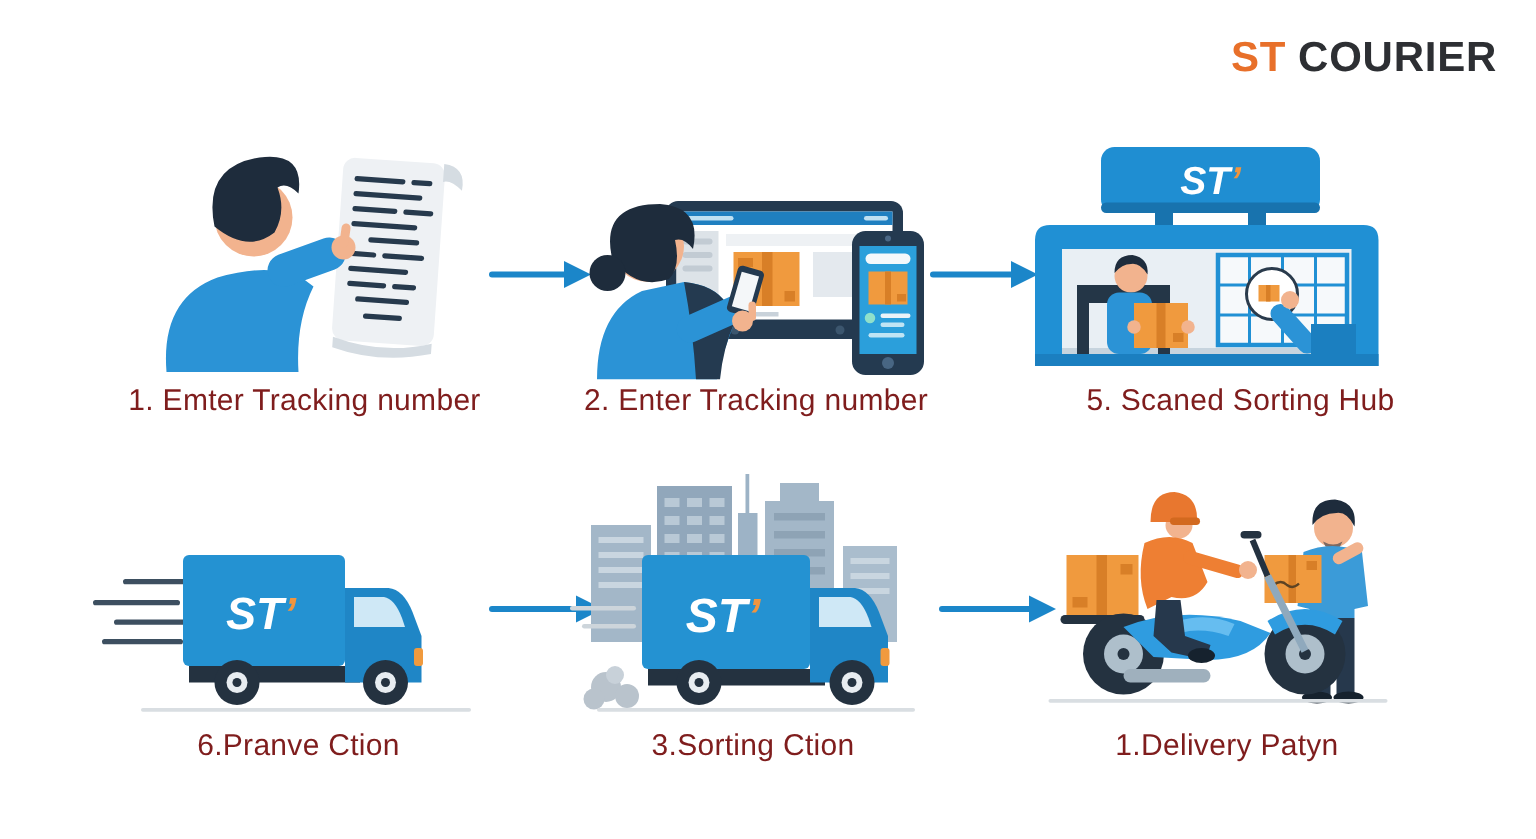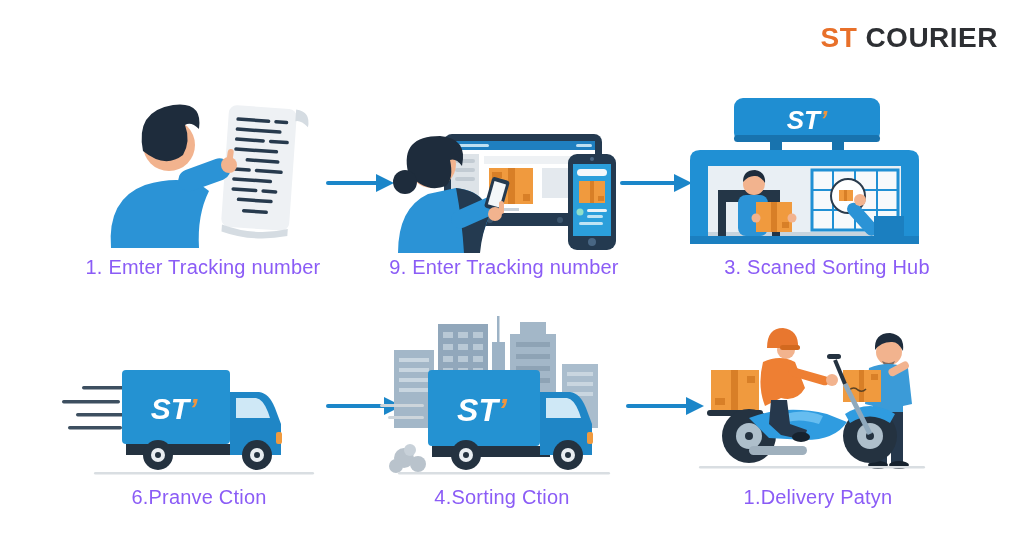--- a/index.html
+++ b/index.html
@@ -10,21 +10,21 @@
   }
   .logo {
     position:absolute; top:22px; right:26px; font-size:28px; font-weight:bold;
     letter-spacing:0.5px; white-space:nowrap;
   }
   .logo .st { color:#e8702a; }
   .logo .courier { color:#2d2f33; margin-left:8px; }
   .ill { position:absolute; }
   .caption {
     position:absolute; width:260px; text-align:center; font-size:20px;
-    color:#8b5cf6; font-weight:500; letter-spacing:0.2px; white-space:nowrap;
+    color:#7f1d1d; font-weight:500; letter-spacing:0.2px; white-space:nowrap;
   }
   .arrow { position:absolute; }
   svg text { font-family:"Liberation Sans", sans-serif; }
 </style>
 </head>
 <body>
 
 <div class="canvas">
 
   <div class="logo">
@@ -116,21 +116,21 @@
       <circle cx="13" cy="54" r="12" fill="#1e2c3c"></circle>
       <rect x="60" y="86" width="50" height="18" rx="9" transform="rotate(-24 60 95)" fill="#2b93d6"></rect>
       <g transform="rotate(16 104 66)">
         <rect x="96" y="50" width="18" height="32" rx="3" fill="#243a50"></rect>
         <rect x="99" y="54" width="12" height="24" fill="#f4f7f9"></rect>
       </g>
       <circle cx="103" cy="86" r="7" fill="#f2b38e"></circle>
       <rect x="107" y="73" width="5" height="13" rx="2.5" fill="#f2b38e"></rect>
     </g>
   </svg>
-  <div class="caption" style="left:374px; top:256px;">9. Enter Tracking number</div>
+  <div class="caption" style="left:374px; top:256px;">2. Enter Tracking number</div>
 
   <svg class="arrow" style="left:620px; top:171px;" width="74" height="24" viewBox="0 0 74 24">
     <line x1="2" y1="12" x2="56" y2="12" stroke="#1b86c9" stroke-width="4" stroke-linecap="round"></line>
     <polygon points="54,3 72,12 54,21" fill="#1b86c9"></polygon>
   </svg>
 
   <svg class="ill" style="left:682px; top:96px;" width="245" height="150" viewBox="0 0 245 150">
     <g>
       <rect x="88" y="40" width="12" height="18" fill="#1873ae"></rect>
       <rect x="150" y="40" width="12" height="18" fill="#1873ae"></rect>
@@ -175,21 +175,21 @@
         <rect x="157" y="94" width="14" height="11" fill="#f09a3e"></rect>
         <rect x="162" y="94" width="3" height="11" fill="#d87f27"></rect>
       </g>
       <g>
         <rect x="172" y="104" width="40" height="13" rx="6.5" transform="rotate(48 172 104)" fill="#2b93d6"></rect>
         <circle cx="178" cy="104" r="6" fill="#f2b38e"></circle>
       </g>
       <rect x="192" y="120" width="30" height="20" fill="#1b7fc0"></rect>
     </g>
   </svg>
-  <div class="caption" style="left:697px; top:256px;">3. Scaned Sorting Hub</div>
+  <div class="caption" style="left:697px; top:256px;">5. Scaned Sorting Hub</div>
 
   <svg class="ill" style="left:60px; top:356px;" width="255" height="122" viewBox="0 0 255 122">
     <g fill="#3d4f60">
       <rect x="22" y="30" width="66" height="3.5" rx="1.7"></rect>
       <rect x="2" y="44" width="58" height="3.5" rx="1.7"></rect>
       <rect x="16" y="57" width="62" height="3.5" rx="1.7"></rect>
       <rect x="8" y="70" width="54" height="3.5" rx="1.7"></rect>
     </g>
     <g>
       <rect x="62" y="14" width="108" height="74" rx="4" fill="#2492d2"></rect>
@@ -282,21 +282,21 @@
         <circle cx="86" cy="147" r="15" fill="#243240"></circle>
           <circle cx="86" cy="147" r="7" fill="#e8edf1"></circle>
           <circle cx="86" cy="147" r="3" fill="#243240"></circle>
         <circle cx="188" cy="147" r="15" fill="#243240"></circle>
           <circle cx="188" cy="147" r="7" fill="#e8edf1"></circle>
           <circle cx="188" cy="147" r="3" fill="#243240"></circle>
       </g>
     </g>
     <rect x="18" y="164" width="212" height="2.5" rx="1.2" fill="#d9dee2"></rect>
   </svg>
-  <div class="caption" style="left:372px; top:486px;">4.Sorting Ction</div>
+  <div class="caption" style="left:372px; top:486px;">3.Sorting Ction</div>
 
   <svg class="arrow" style="left:626px; top:394px;" width="80" height="24" viewBox="0 0 80 24">
     <line x1="2" y1="12" x2="62" y2="12" stroke="#1b86c9" stroke-width="4" stroke-linecap="round"></line>
     <polygon points="60,3 78,12 60,21" fill="#1b86c9"></polygon>
   </svg>
 
   <svg class="ill" style="left:685px; top:318px;" width="250" height="160" viewBox="0 0 250 160">
     <g>
       <circle cx="204" cy="34" r="13" fill="#f2b38e"></circle>
       <path d="M190 32 Q189 15 205 15 Q220 17 218 33 Q213 23 206 24 Q196 24 190 32 Z" fill="#1e2c3c"></path>

